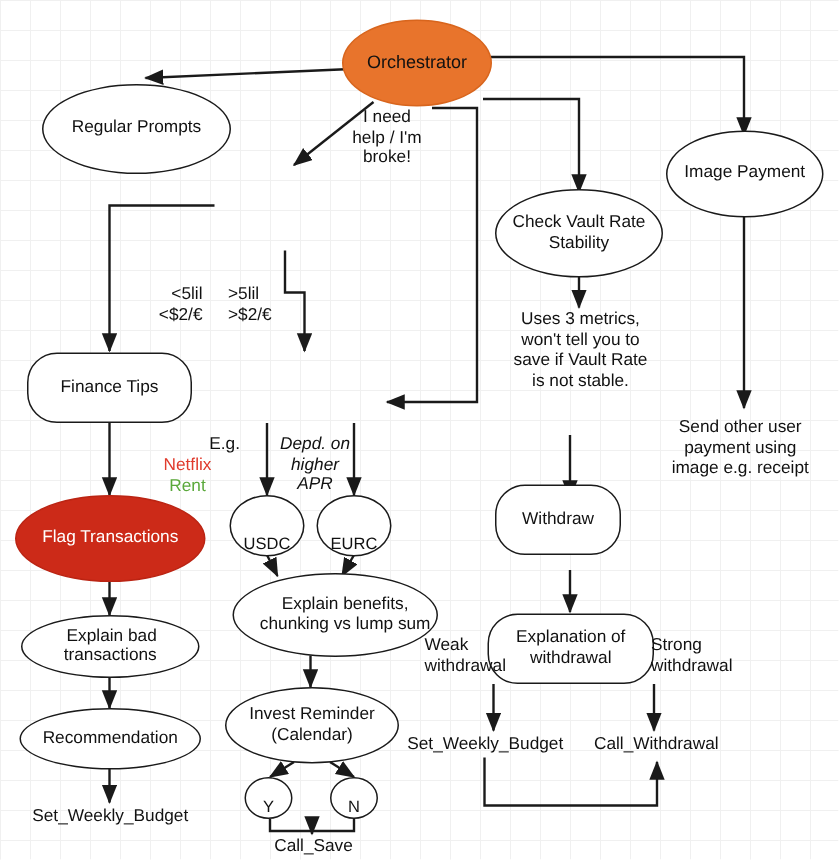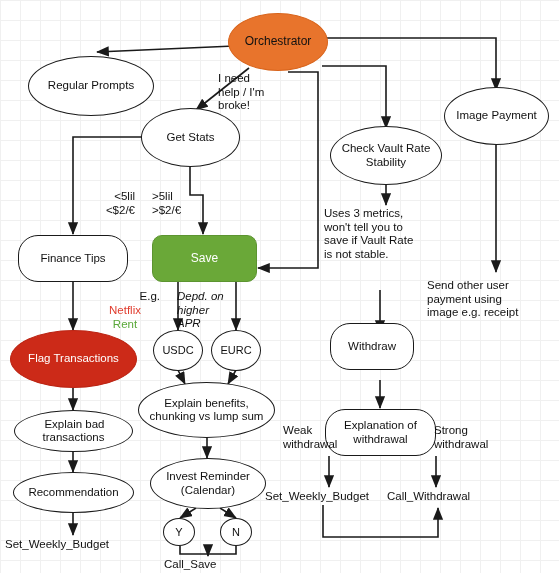--- a/index.html
+++ b/index.html
@@ -14,25 +14,25 @@
       linear-gradient(to bottom, #e4e4e4 1px, transparent 1px);
     background-size: 20px 20px, 20px 20px, 100px 100px, 100px 100px;
     overflow:hidden;
     font-family:"Liberation Sans", sans-serif;
   }
   svg#edges{position:absolute;left:0;top:0;width:559px;height:573px;}
   .node{position:absolute;display:flex;align-items:center;justify-content:center;
         text-align:center;box-sizing:border-box;}
   .ellipse{border:1.4px solid #1a1a1a;border-radius:50%;background:#fff;color:#111;}
   .rect{border:1.4px solid #1a1a1a;border-radius:20px;background:#fff;color:#111;}
-  .circle{border:1.4px solid #1a1a1a;border-radius:50%;background:#fff;color:#111;}
+  .circle{border:1.4px solid #1a1a1a;border-radius:50%;background:#fff;color:#111;align-items:flex-end;}
   .orange{background:#e8742c;border:1.4px solid #d8651d;color:#111;border-radius:50%;}
   .red{background:#cc2a18;border:1.4px solid #bb2413;color:#fff;border-radius:50%;}
   .green{background:#6aa838;border:1.4px solid #5c9430;color:#fff;border-radius:10px;}
-  .label{position:absolute;color:#111;text-align:left;line-height:1.18;
+  .label{position:absolute;color:#111;text-align:center;line-height:1.18;
          white-space:pre-line;}
   .nodetext{line-height:1.16;padding:0 4px;white-space:pre-line;}
 </style>
 </head>
 <body>
 
 <div id="canvas">
 
   <svg id="edges">
     <defs>
@@ -99,59 +99,53 @@
   </svg>
 
   <div class="node orange" style="left:228px;top:13px;width:100px;height:58px;font-size:12px;">
     <span class="nodetext">Orchestrator</span>
   </div>
 
   <div class="node ellipse" style="left:28px;top:56px;width:126px;height:60px;font-size:11.5px;">
     <span class="nodetext">Regular Prompts</span>
   </div>
 
-  <div class="node ellipse" style="left:141px;top:108px;width:99px;height:59px;font-size:11.5px;">
-    <span class="nodetext">Get Stats</span>
-  </div>
 
   <div class="node ellipse" style="left:330px;top:126px;width:112px;height:59px;font-size:11.5px;">
     <span class="nodetext">Check Vault Rate
 Stability</span>
   </div>
 
   <div class="node ellipse" style="left:444px;top:87px;width:105px;height:58px;font-size:11.5px;">
     <span class="nodetext">Image Payment</span>
   </div>
 
   <div class="node rect" style="left:18px;top:235px;width:110px;height:47px;font-size:11.5px;">
     <span class="nodetext">Finance Tips</span>
   </div>
 
-  <div class="node green" style="left:152px;top:235px;width:105px;height:47px;font-size:12px;">
-    <span class="nodetext">Save</span>
-  </div>
 
   <div class="node red" style="left:10px;top:330px;width:127px;height:58px;font-size:11.5px;">
     <span class="nodetext">Flag Transactions</span>
   </div>
 
   <div class="node circle" style="left:153px;top:330px;width:50px;height:41px;font-size:11px;">
     <span class="nodetext">USDC</span>
   </div>
 
   <div class="node circle" style="left:211px;top:330px;width:50px;height:41px;font-size:11px;">
     <span class="nodetext">EURC</span>
   </div>
 
   <div class="node ellipse" style="left:14px;top:410px;width:119px;height:42px;font-size:11.5px;text-align:right;">
     <span class="nodetext">Explain bad
 transactions</span>
   </div>
 
-  <div class="node ellipse" style="left:138px;top:382px;width:137px;height:56px;font-size:11.5px;">
+  <div class="node ellipse" style="left:155px;top:382px;width:137px;height:56px;font-size:11.5px;justify-content:flex-end;">
     <span class="nodetext">Explain benefits,
 chunking vs lump sum</span>
   </div>
 
   <div class="node ellipse" style="left:13px;top:472px;width:121px;height:41px;font-size:11.5px;">
     <span class="nodetext">Recommendation</span>
   </div>
 
   <div class="node ellipse" style="left:150px;top:458px;width:116px;height:51px;font-size:11.5px;">
     <span class="nodetext">Invest Reminder

